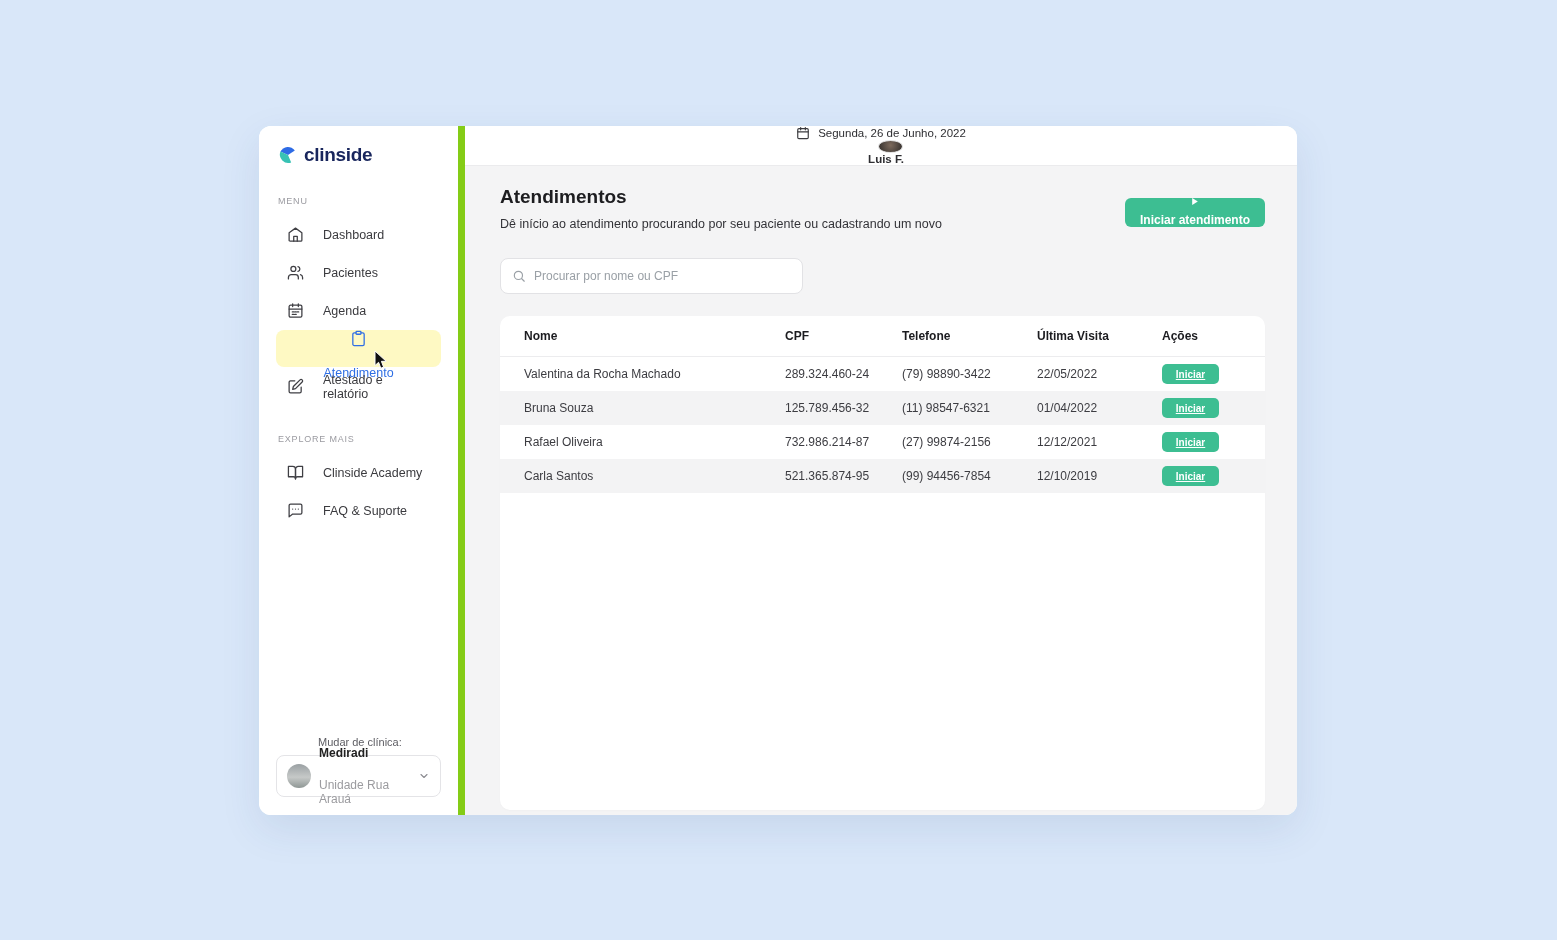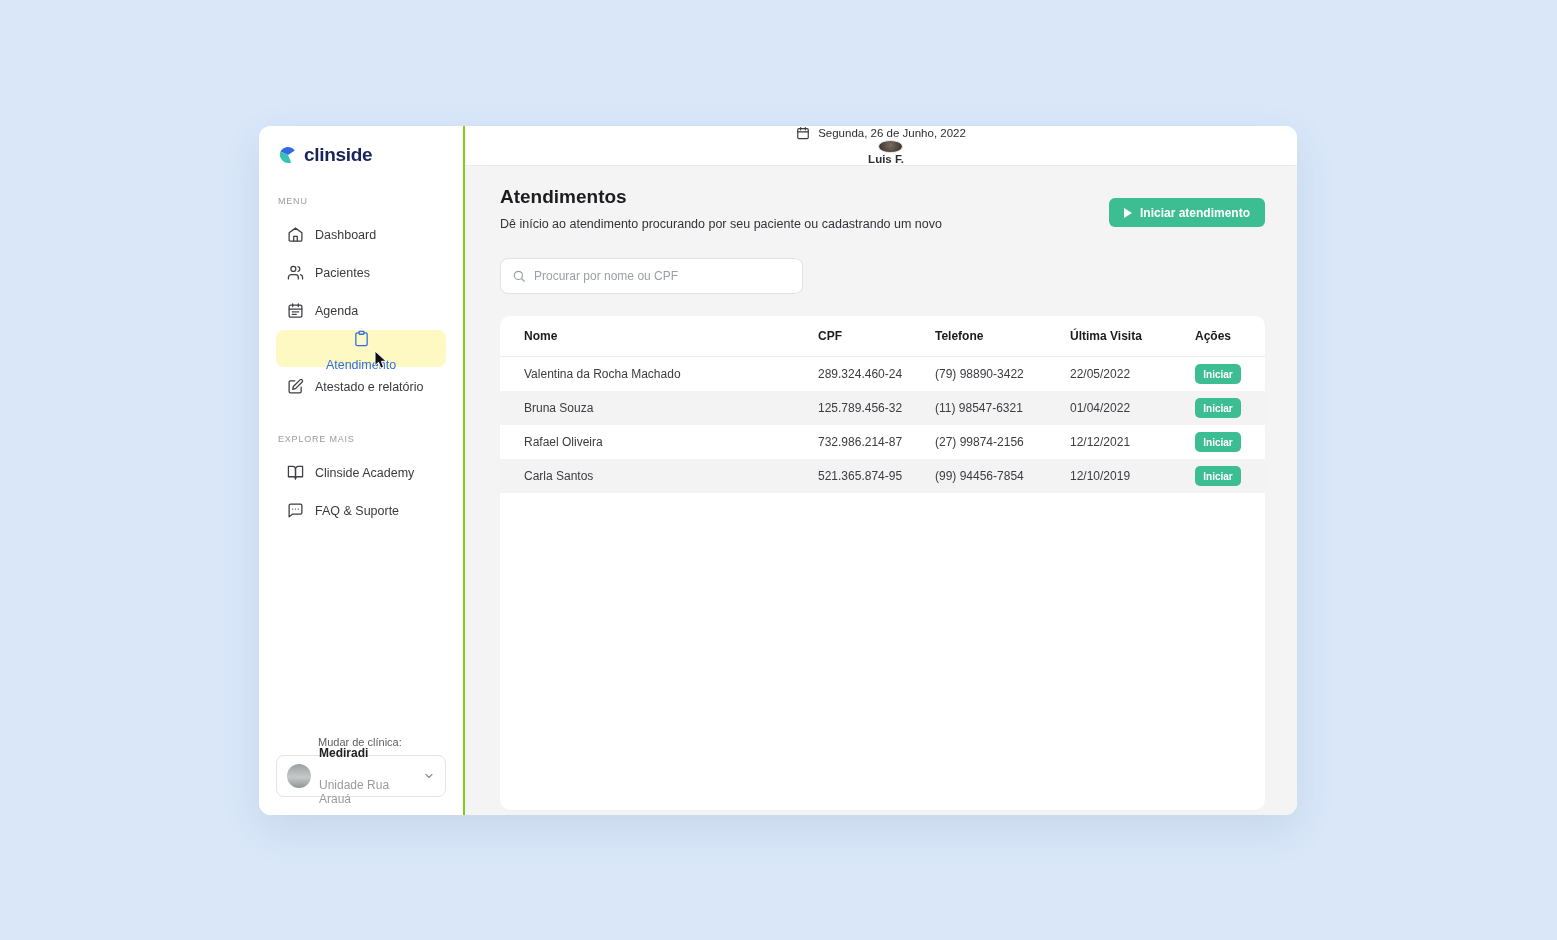--- a/index.html
+++ b/index.html
@@ -11,31 +11,31 @@
     overflow:hidden;
   }
   .window {
     position:absolute; left:259px; top:126px; width:1038px; height:689px;
     background:#ffffff; border-radius:12px; overflow:hidden;
     display:flex;
     box-shadow:0 14px 40px rgba(40,70,120,.10);
   }
   
   .sidebar {
-    width:206px; background:#ffffff; border-right:2px solid #84cc16;
+    width:206px; background:#ffffff; border-right:7px solid #84cc16;
     display:flex; flex-direction:column; padding:16px 17px 18px 17px;
     flex-shrink:0;
   }
   .logo { display:flex; align-items:center; gap:6px; padding-left:2px; height:26px; }
   .logo-text { font-size:19px; font-weight:bold; color:#18255c; letter-spacing:-0.3px; }
   .menu-label {
     font-size:9px; letter-spacing:.8px; color:#9b9ba1; margin:28px 0 10px 2px;
   }
   .nav-item {
-    display:flex; align-items:center; gap:11px; height:37px; padding:0 11px;
+    display:flex; align-items:center; gap:19px; height:37px; padding:0 11px;
     border-radius:8px; cursor:pointer; color:#3a3a3e; margin-bottom:1px;
   }
   .nav-item .nav-icon { width:17px; height:17px; display:flex; align-items:center; color:#3f3f44; }
   .nav-item .nav-icon svg { width:17px; height:17px; }
   .nav-label { font-size:12.5px; }
   .nav-item.active { background:#fef9c3; color:#2f6fe4;flex-direction:column; }
   .nav-item.active .nav-icon { color:#2f6fe4; }
   .nav-item.active .nav-label { color:#2f6fe4; }
   .clinic-area { margin-top:auto; }
   .clinic-label { font-size:11px; color:#5d5d63; margin:0 0 7px 2px;padding-left:40px; }
@@ -72,20 +72,21 @@
   .content { padding:20px 32px 0 35px; flex:1; }
   .content-head { display:flex; justify-content:space-between; align-items:flex-start; }
   .page-title { font-size:19px; font-weight:bold; color:#1d1d20; }
   .page-subtitle { font-size:12.5px; color:#333338; margin-top:9px; }
   .start-btn {
     margin-top:12px;
     height:29px; padding:0 15px; border:none; border-radius:6px;
     background:#3dbe92; color:#fff; font-size:12px; font-weight:bold;
     display:flex; align-items:center; gap:8px; cursor:pointer;
     font-family:inherit;
+    flex-direction:column;
   }
   .start-btn svg { width:8px; height:10px; }
   .search-box {
     margin-top:27px; width:303px; height:36px; background:#fff;
     border:1px solid #e2e2e5; border-radius:8px;
     display:flex; align-items:center; padding:0 11px; gap:8px;
   }
   .search-box svg { width:14px; height:14px; color:#9aa0a6; flex-shrink:0; }
   .search-box input {
     border:none; outline:none; flex:1; font-size:12px; color:#333;
@@ -97,29 +98,29 @@
     border-radius:10px; overflow:hidden; box-shadow:0 1px 2px rgba(0,0,0,.02);
   }
   .thead {
     display:flex; align-items:center; height:41px; padding:0 24px;
     border-bottom:1px solid #ececee;
   }
   .th { font-size:12px; font-weight:bold; color:#1c1c20; }
   .trow { display:flex; align-items:center; height:34px; padding:0 24px; }
   .trow:nth-child(even) { background:#f3f3f4; }
   .td { font-size:12px; color:#3c3c41; }
-  .col-nome { width:294px; }
+  .col-nome { width:261px; }
   .col-cpf { width:117px; }
   .col-tel { width:135px; }
   .col-visita { width:125px; }
   .col-acoes { flex:1; }
   .mini-btn {
-    width:46px; height:20px; border:none; border-radius:5px;
+    width:57px; height:20px; border:none; border-radius:5px;
     background:#3dbe92; color:#fff; font-size:10px; font-weight:bold;
-    cursor:pointer; font-family:inherit; display:flex; align-items:center; justify-content:center;
+    cursor:pointer; font-family:inherit; display:flex; align-items:center; justify-content:center;text-decoration:underline;
   }
   .cursor { position:absolute; left:374px; top:351px; pointer-events:none; z-index:10; }
 </style>
 </head>
 <body>
 
 <div class="window">
 
   <aside class="sidebar">
     <div class="logo">

